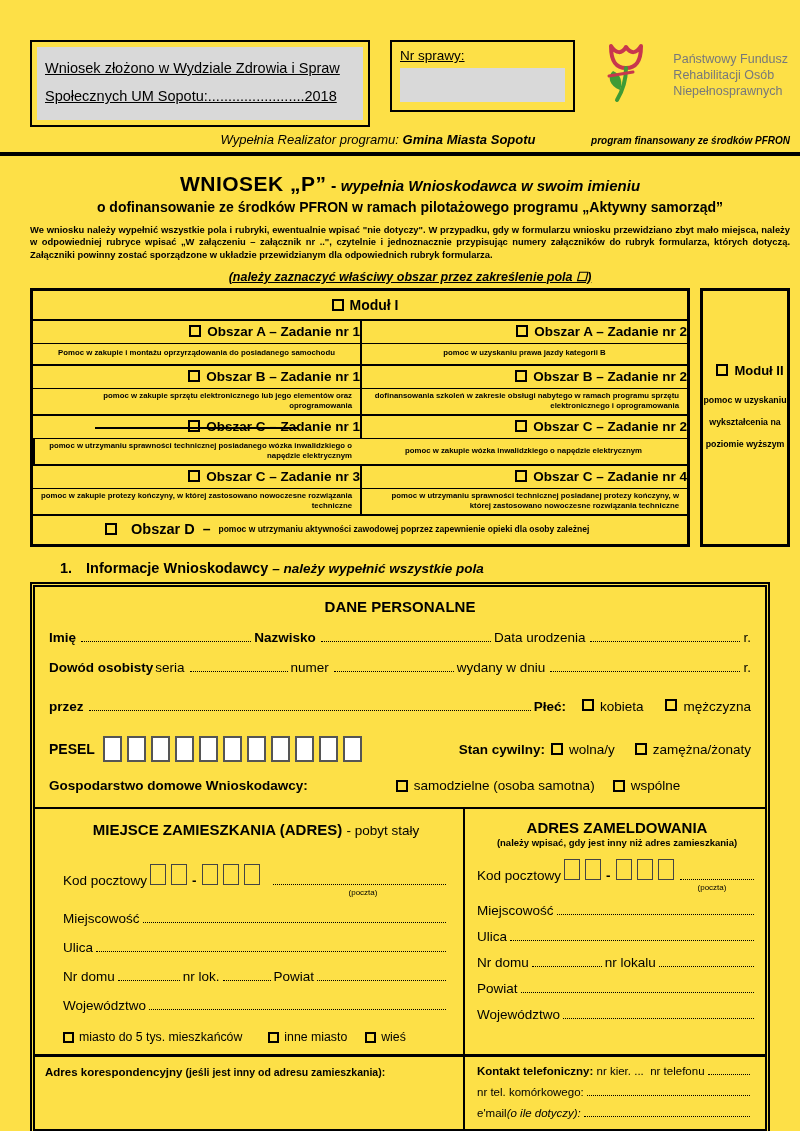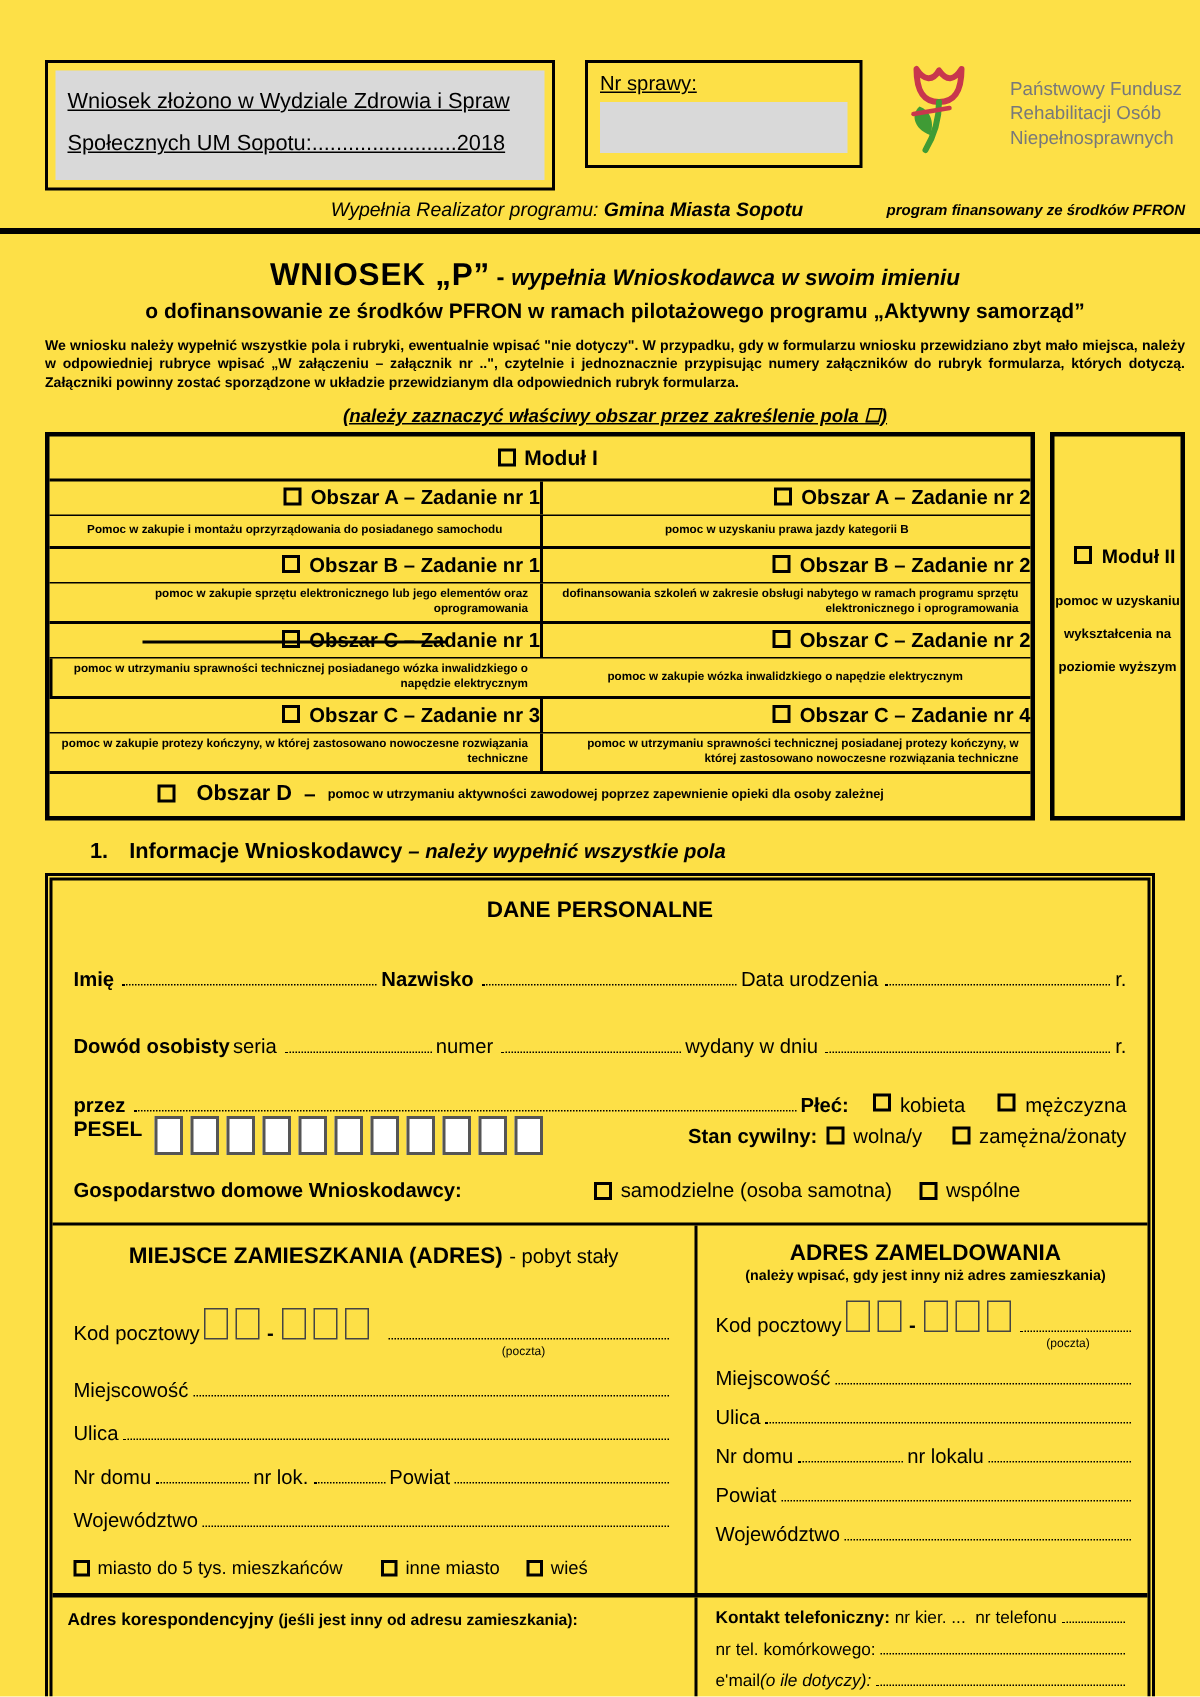--- a/index.html
+++ b/index.html
@@ -54,35 +54,35 @@
   .module2-desc { font-size:8.8px; font-weight:bold; text-align:center; line-height:2.5; margin-top:12px; width:84px; }
   
   .sec1 { margin:13px 0 6px 30px; font-size:14.5px; }
   .sec1 .num { font-weight:bold; margin-right:14px; }
   .sec1 .t { font-weight:bold; }
   .sec1 .n { font-weight:bold; font-style:italic; font-size:13.5px; }
   
   .main-box { border:5px double #000; margin-right:20px; }
   .personal { padding:6px 14px 14px; }
   .personal-header { text-align:center; font-weight:bold; font-size:15px; padding:5px 0 0; }
-  .fline { display:flex; align-items:baseline; font-size:13.5px; margin-top:30px; white-space:nowrap; }
+  .fline { display:flex; align-items:baseline; font-size:13.5px; margin-top:15px; white-space:nowrap; }
   .fline .lbl { margin-right:2px; }
   .b { font-weight:bold; }
   .dots { flex:1 1 auto; border-bottom:1.6px dotted #000; height:11px; margin:0 3px; }
   .dots.fx { flex:none; }
   .cb { display:inline-block; width:12px; height:12px; border:2px solid #000; vertical-align:-1px; margin:0 6px 0 14px; flex:none; }
   .cb.first { margin-left:10px; }
-  .pesel-row { display:flex; font-size:13.5px; }
+  .pesel-row { display:flex; align-items:center; margin-top:22px; font-size:13.5px; }
   .pesel-boxes { display:flex; gap:5px; margin-left:8px; }
   .pesel-box { width:19px; height:26px; border:2px solid #555; background:#fff; }
   .right-group { margin-left:auto; display:flex; align-items:center; font-size:13.5px; }
   .house-row { display:flex; align-items:center; margin-top:16px; font-size:13.5px; }
   
   .addr-grid { display:grid; grid-template-columns:428px 1fr; border-top:2px solid #000; }
-  .addr-left { padding:10px 14px 10px 14px; }
+  .addr-left { padding:10px 14px 10px 28px; }
   .addr-right { border-left:2px solid #000; padding:8px 12px 8px 12px; }
   .addr-header { text-align:center; font-size:15px; font-weight:bold; margin-top:2px; }
   .addr-header .suffix { font-weight:normal; font-size:13.5px; }
   .addr-sub { text-align:center; font-weight:bold; font-size:9.5px; margin-top:1px; }
   .aline { display:flex; align-items:baseline; font-size:13.5px; margin-top:14px; white-space:nowrap; }
   .aline-tight { margin-top:11px; }
   .pc-box { width:16px; height:21px; border:1.8px solid #444; display:inline-block; margin:0 2.5px; vertical-align:middle; flex:none; }
   .pc-dash { font-weight:bold; margin:0 3px; }
   .hint { font-size:8px; text-align:center; }
   .cbs-line { display:flex; align-items:center; font-size:12.3px; margin-top:17px; }

